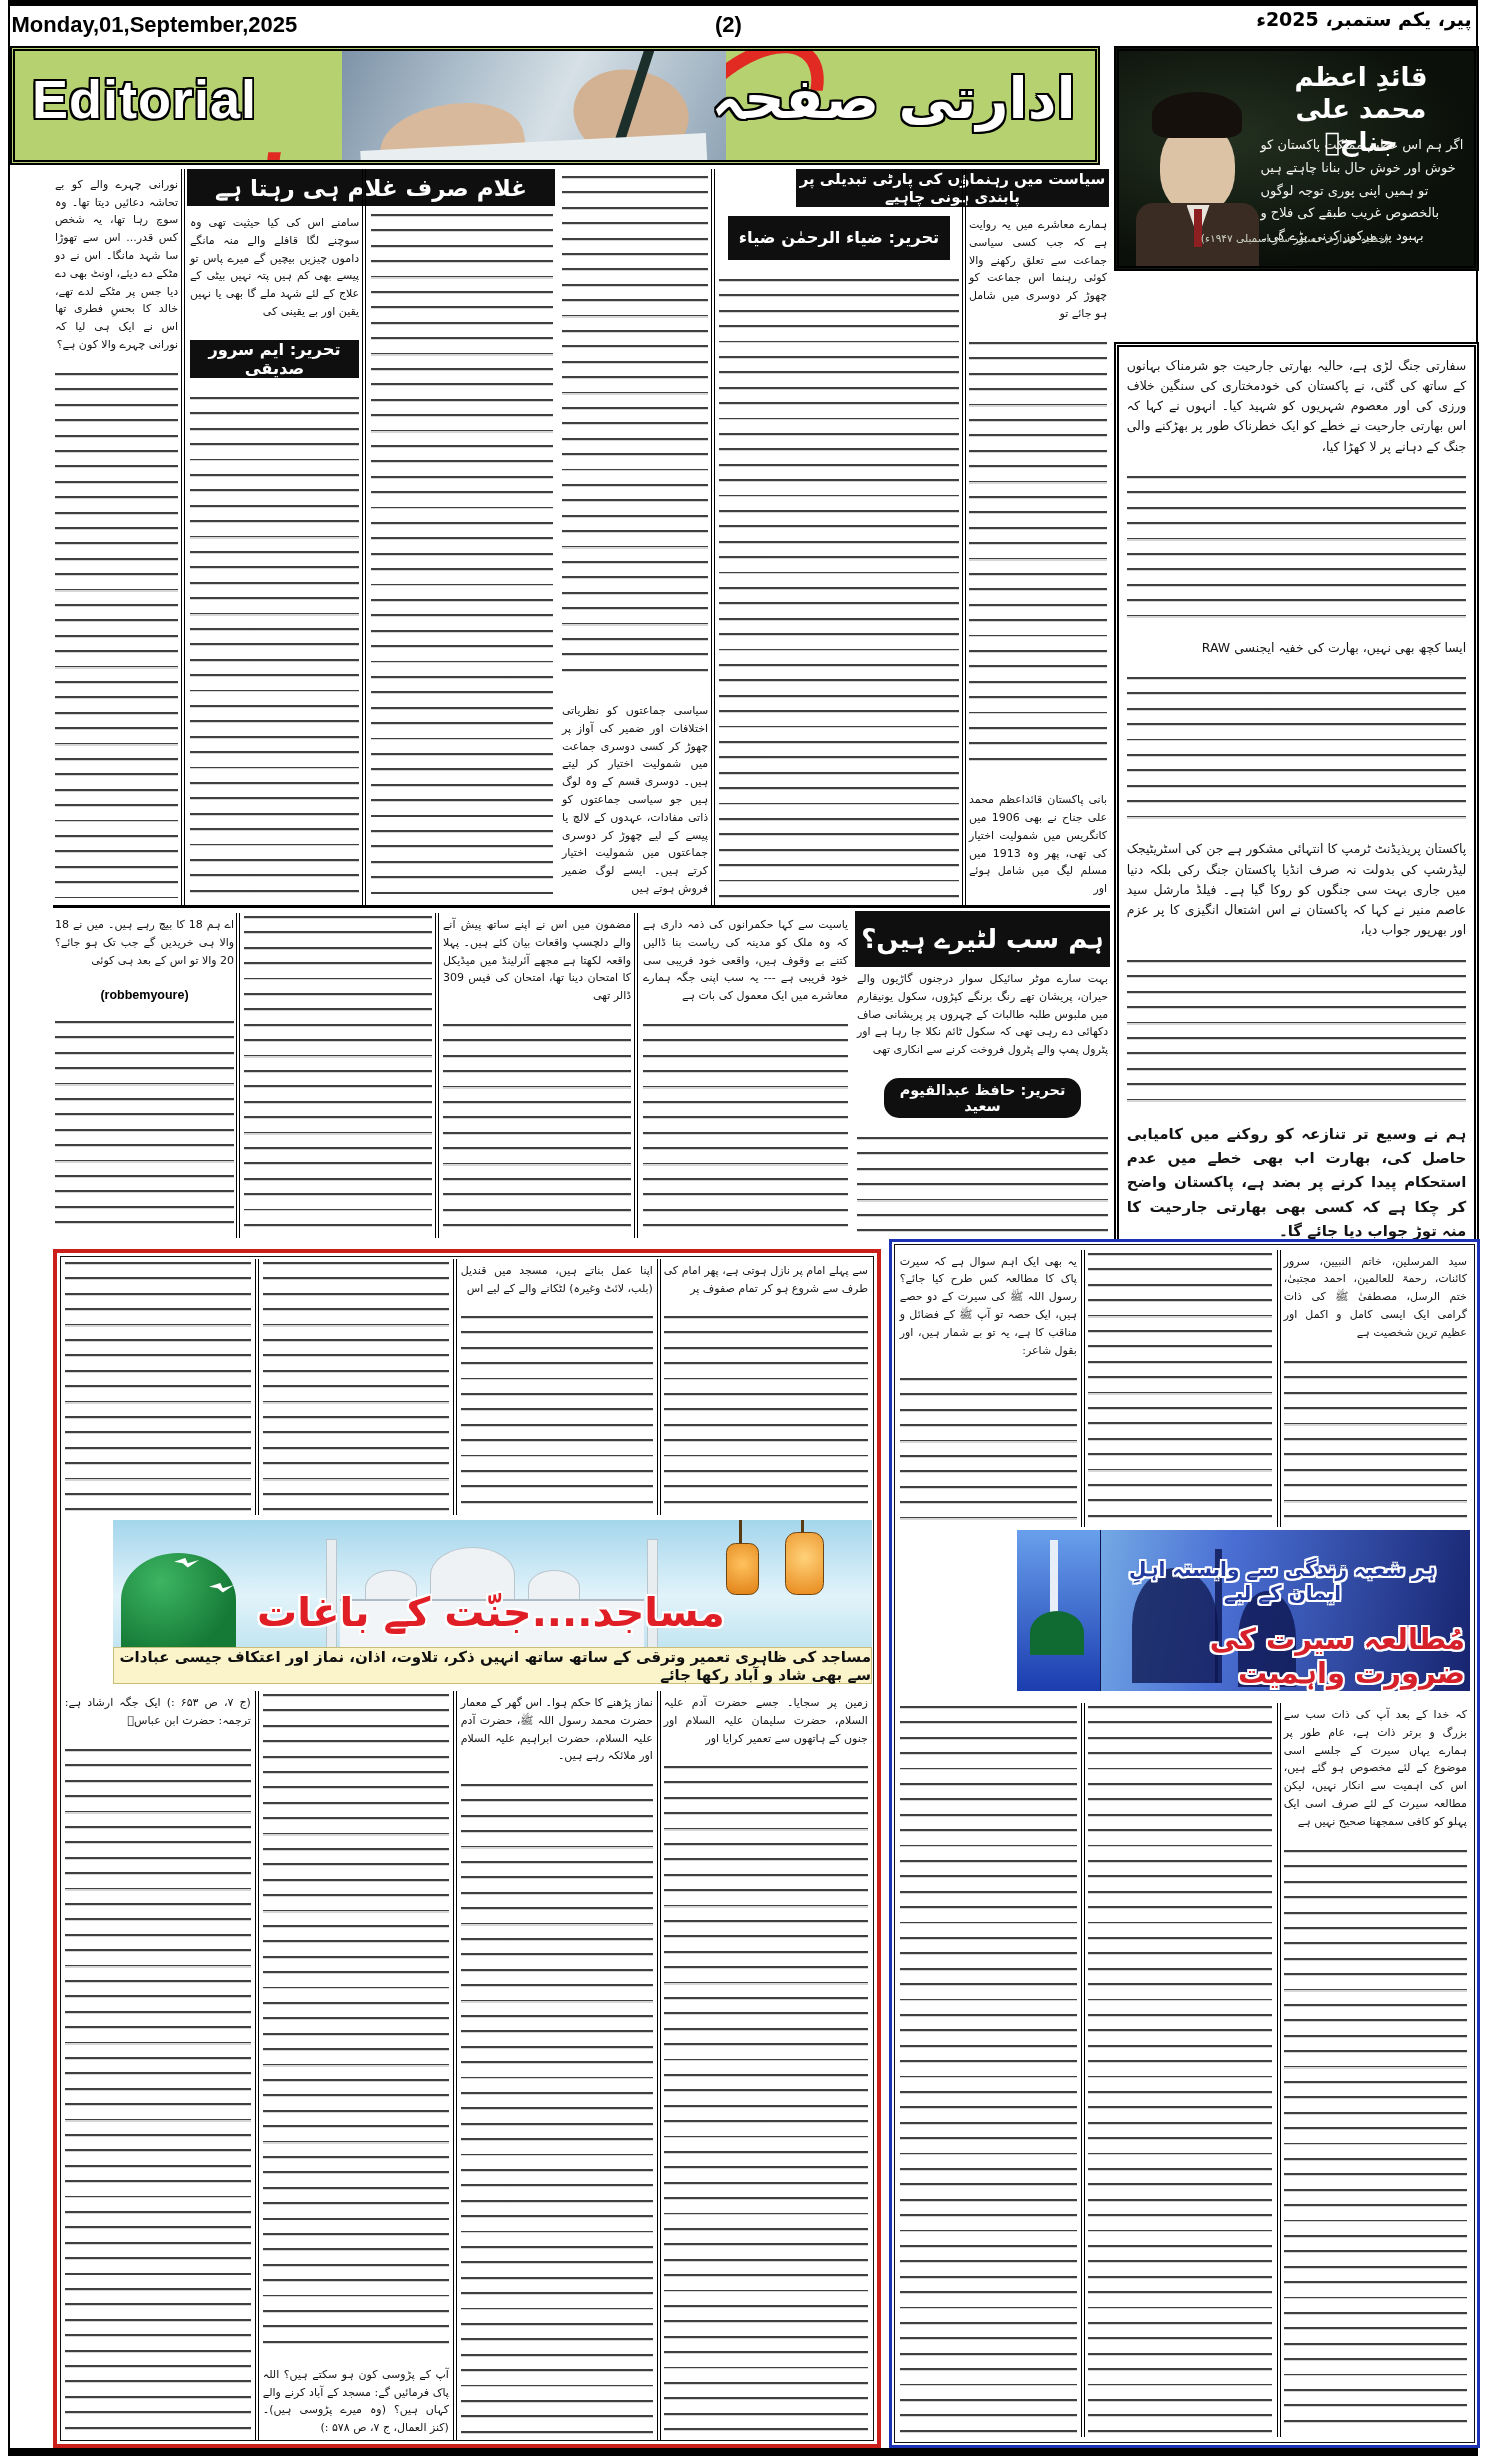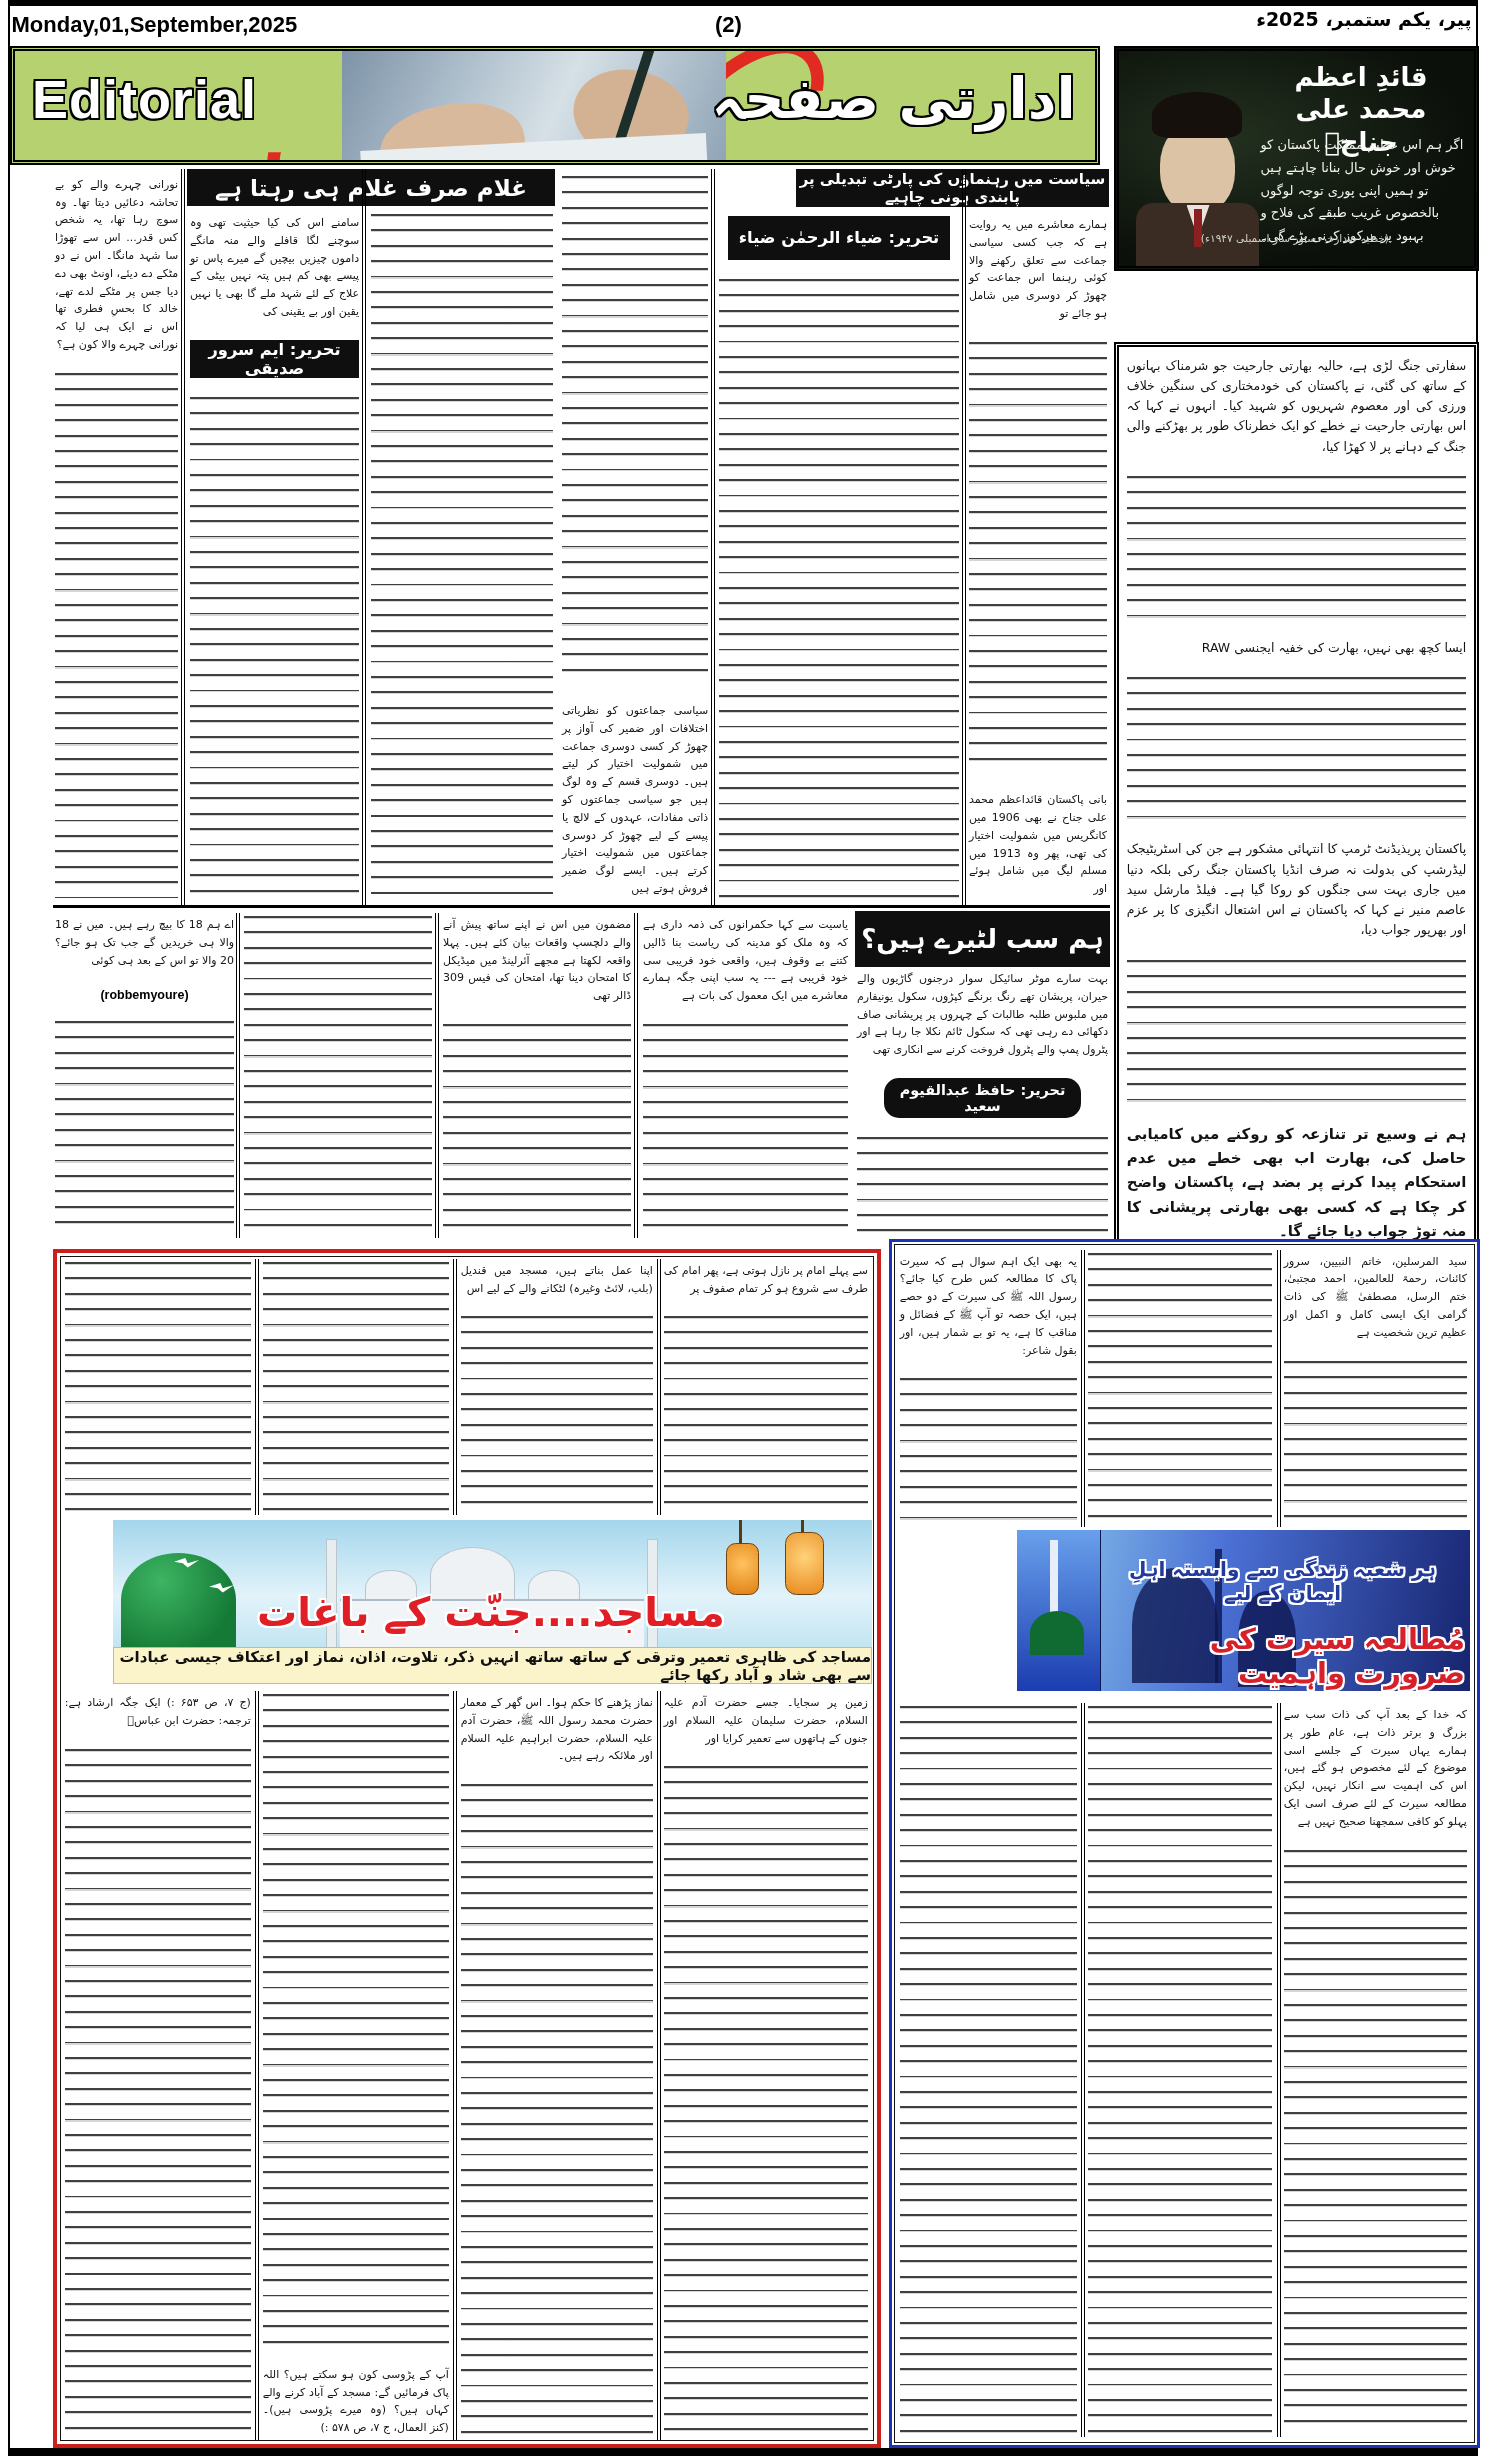--- a/index.html
+++ b/index.html
@@ -66,21 +66,21 @@
 
 
   <div class="abs dbox" style="left:1114px;top:342px;width:365px;height:915px;">
     <div class="col" style="position:absolute;inset:5.8px;">
       <div class="urdu excerpt">سفارتی جنگ لڑی ہے، حالیہ بھارتی جارحیت جو شرمناک بہانوں کے ساتھ کی گئی، نے پاکستان کی خودمختاری کی سنگین خلاف ورزی کی اور معصوم شہریوں کو شہید کیا۔ انہوں نے کہا کہ اس بھارتی جارحیت نے خطے کو ایک خطرناک طور پر بھڑکنے والی جنگ کے دہانے پر لا کھڑا کیا،</div>
       <div class="fill"></div>
       <div class="urdu excerpt">ایسا کچھ بھی نہیں، بھارت کی خفیہ ایجنسی RAW</div>
       <div class="fill"></div>
       <div class="urdu excerpt">پاکستان پریذیڈنٹ ٹرمپ کا انتہائی مشکور ہے جن کی اسٹریٹیجک لیڈرشپ کی بدولت نہ صرف انڈیا پاکستان جنگ رکی بلکہ دنیا میں جاری بہت سی جنگوں کو روکا گیا ہے۔ فیلڈ مارشل سید عاصم منیر نے کہا کہ پاکستان نے اس اشتعال انگیزی کا پر عزم اور بھرپور جواب دیا،</div>
       <div class="fill"></div>
-      <div class="urdu excerpt" style="font-size:15px;font-weight:bold;">ہم نے وسیع تر تنازعہ کو روکنے میں کامیابی حاصل کی، بھارت اب بھی خطے میں عدم استحکام پیدا کرنے پر بضد ہے، پاکستان واضح کر چکا ہے کہ کسی بھی بھارتی پریشانی کا منہ توڑ جواب دیا جائے گا۔</div>
+      <div class="urdu excerpt" style="font-size:15px;font-weight:bold;">ہم نے وسیع تر تنازعہ کو روکنے میں کامیابی حاصل کی، بھارت اب بھی خطے میں عدم استحکام پیدا کرنے پر بضد ہے، پاکستان واضح کر چکا ہے کہ کسی بھی بھارتی جارحیت کا منہ توڑ جواب دیا جائے گا۔</div>
     </div>
   </div>
 
   <div class="abs" style="left:53px;top:169px;width:502px;height:736px;">
     <div class="blackbox abs" style="left:134px;top:0;width:368px;height:37px;">
       <span class="urdu" style="font-size:23px;font-weight:bold;">غلام صرف غلام ہی رہتا ہے</span>
     </div>
     <div class="col abs" style="left:0;top:3.8px;width:127px;height:728px;">
       <div class="urdu excerpt small">نورانی چہرے والے کو بے تحاشہ دعائیں دیتا تھا۔ وہ سوچ رہا تھا، یہ شخص کس قدر... اس سے تھوڑا سا شہد مانگا۔ اس نے دو مٹکے دے دیئے، اونٹ بھی دے دیا جس پر مٹکے لدے تھے، خالد کا بحسِ فطری تھا اس نے ایک ہی لیا کہ نورانی چہرے والا کون ہے؟</div>
       <div class="fill"></div>

